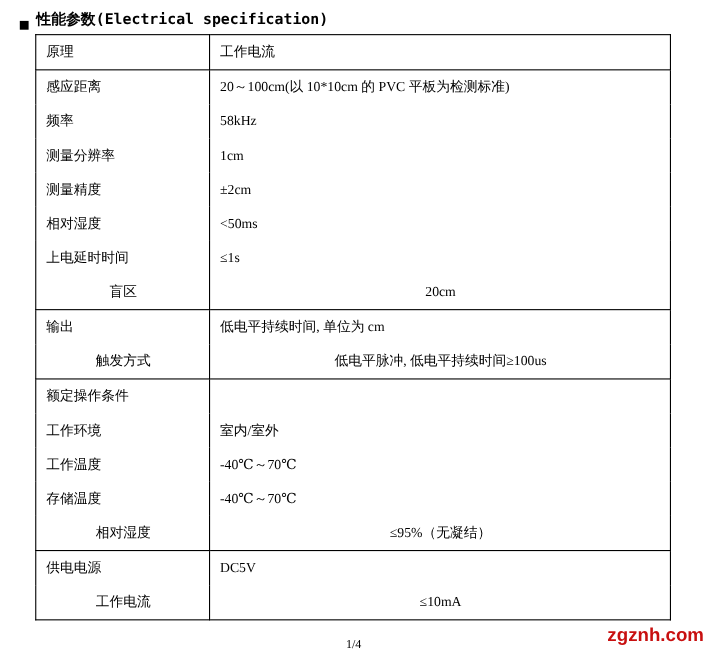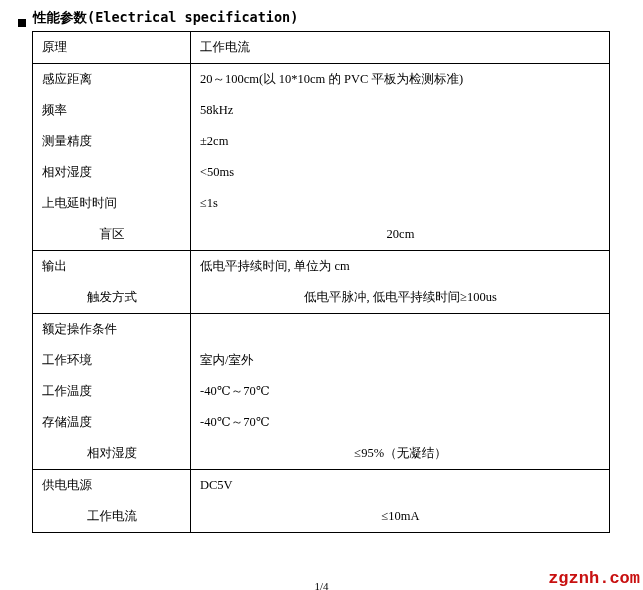--- a/index.html
+++ b/index.html
@@ -76,21 +76,21 @@
   }
   table.spec tr.single td {
     
   }
   .cell-label { }
   .cell-value { }
   .watermark {
     position: absolute;
     right: 3px;
     bottom: 2px;
-    font-family: Liberation Mono, monospace;
+    font-family: Liberation Sans, sans-serif;
     font-size: 17px;
     font-weight: bold;
     color: #c81010;
     letter-spacing: 0px;
   }
   .page-number {
     position: absolute;
     left: 0;
     right: 0;
     bottom: -2px;
@@ -119,20 +119,24 @@
           <td class="cell-label">原理</td>
           <td class="cell-value">工作电流</td>
         </tr>
         <tr class="group-first">
           <td class="cell-label">感应距离</td>
           <td class="cell-value">20～100cm(以 10*10cm 的 PVC 平板为检测标准)</td>
         </tr>
         <tr class="inner">
           <td class="cell-label">频率</td>
           <td class="cell-value">58kHz</td>
+        </tr>
+        <tr class="inner">
+          <td class="cell-label">测量分辨率</td>
+          <td class="cell-value">1cm</td>
         </tr>
         <tr class="inner">
           <td class="cell-label">测量精度</td>
           <td class="cell-value">±2cm</td>
         </tr>
         <tr class="inner">
           <td class="cell-label">相对湿度</td>
           <td class="cell-value">&lt;50ms</td>
         </tr>
         <tr class="inner">

